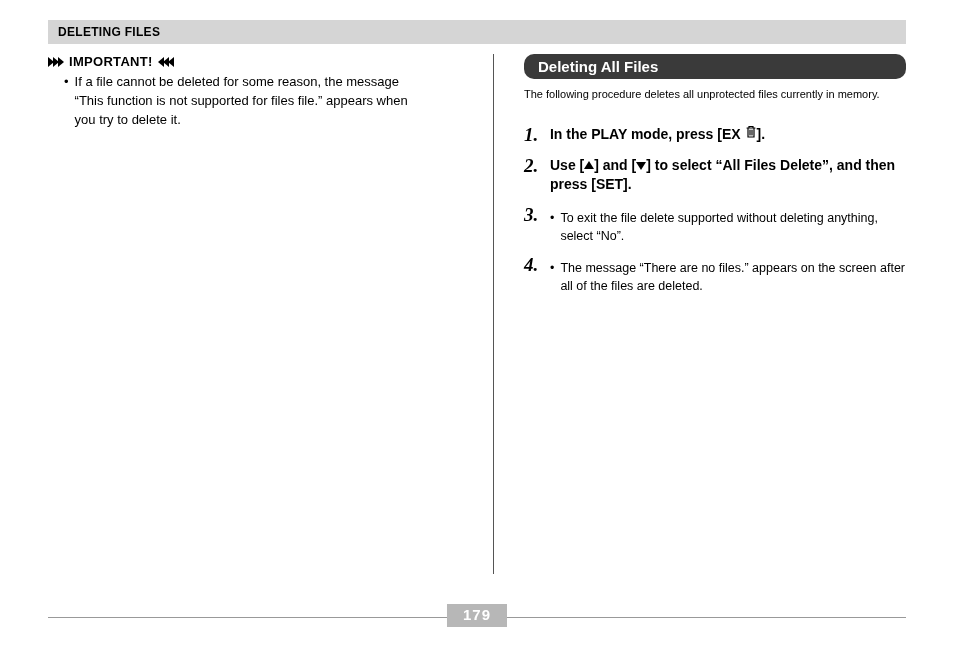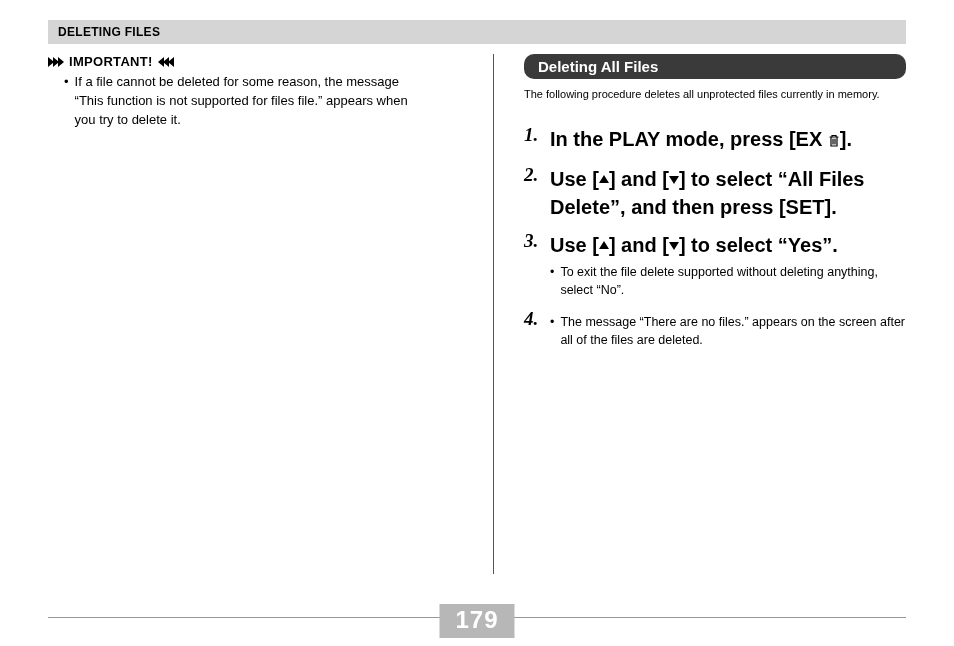--- a/index.html
+++ b/index.html
@@ -100,21 +100,21 @@
     font-family: Georgia, 'Times New Roman', serif;
     width: 26px;
     flex-shrink: 0;
     line-height: 1.1;
   }
   .step-body {
     flex: 1;
   }
   .step-main {
     font-weight: bold;
-    font-size: 20px;
+    font-size: 14px;
     line-height: 1.4;
   }
   .step-sub {
     margin-top: 4px;
   }
   .step-sub .bullet-row {
     margin-left: 0;
     font-size: 12.5px;
   }
   .tri-inline-up, .tri-inline-down {
@@ -153,21 +153,21 @@
     left: 0; right: 0;
     border-top: 1px solid #999;
   }
   .page-num {
     position: absolute;
     left: 50%;
     transform: translateX(-50%);
     background: #b7b7b7;
     color: #fff;
     font-weight: bold;
-    font-size: 24px;
+    font-size: 15px;
     padding: 2px 16px 4px;
     letter-spacing: 1px;
   }
 </style>
 </head>
 <body>
 
 <div class="page">
   <div class="header-bar">DELETING FILES</div>
 
@@ -213,23 +213,20 @@
         <div class="step-body">
           <div class="step-main">
             <span>Use [</span><span class="tri-inline-up"></span><span>] and [</span><span class="tri-inline-down"></span><span>] to select “All Files Delete”, and then press [SET].</span>
           </div>
         </div>
       </div>
 
       <div class="step">
         <div class="step-num">3.</div>
         <div class="step-body">
-          <div class="step-main">
-            <span>Use [</span><span class="tri-inline-up"></span><span>] and [</span><span class="tri-inline-down"></span><span>] to select “Yes”.</span>
-          </div>
           <div class="step-sub">
             <div class="bullet-row">
               <span class="bullet-dot">•</span>
               <span>To exit the file delete supported without deleting anything, select “No”.</span>
             </div>
           </div>
         </div>
       </div>
 
       <div class="step">

